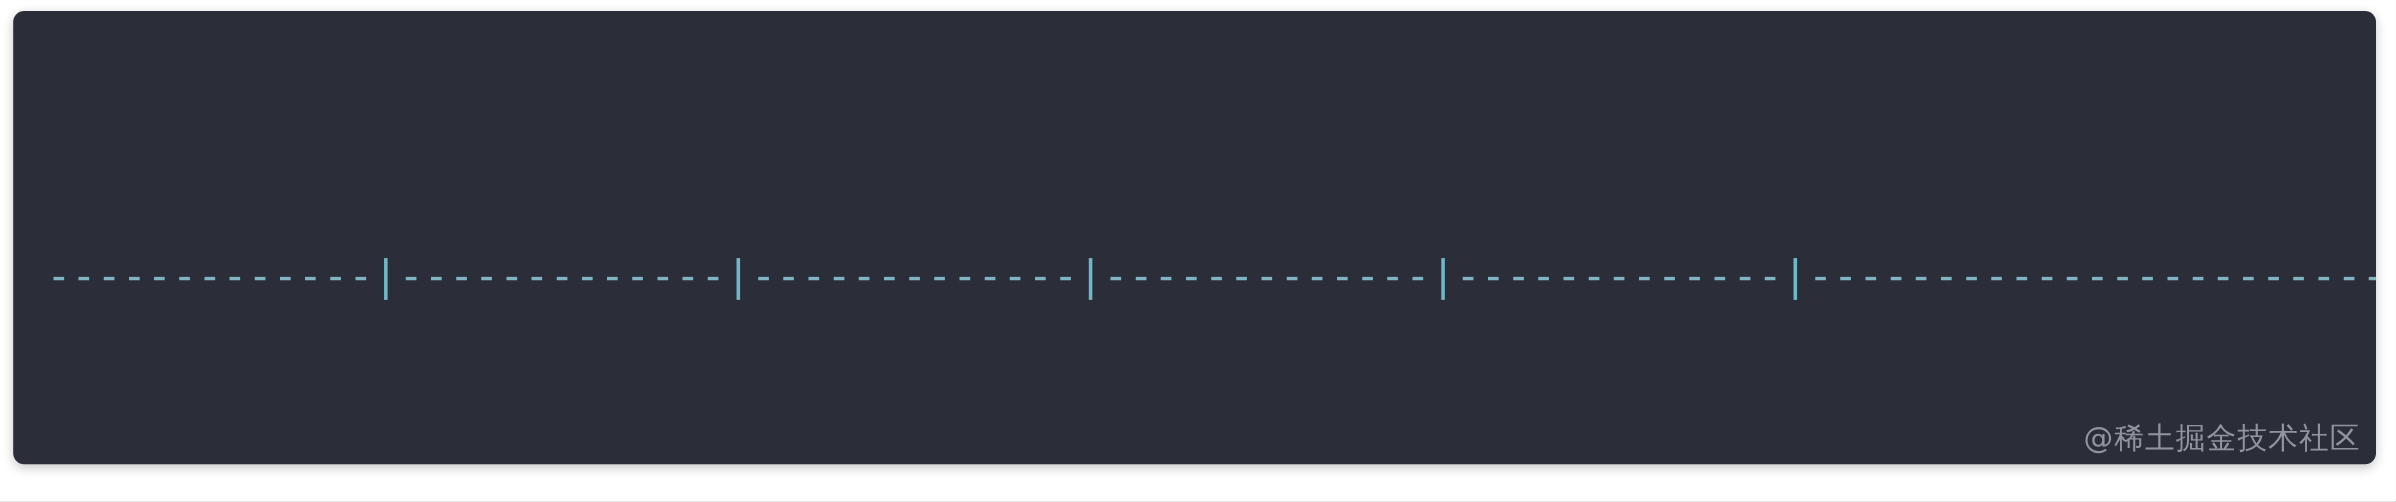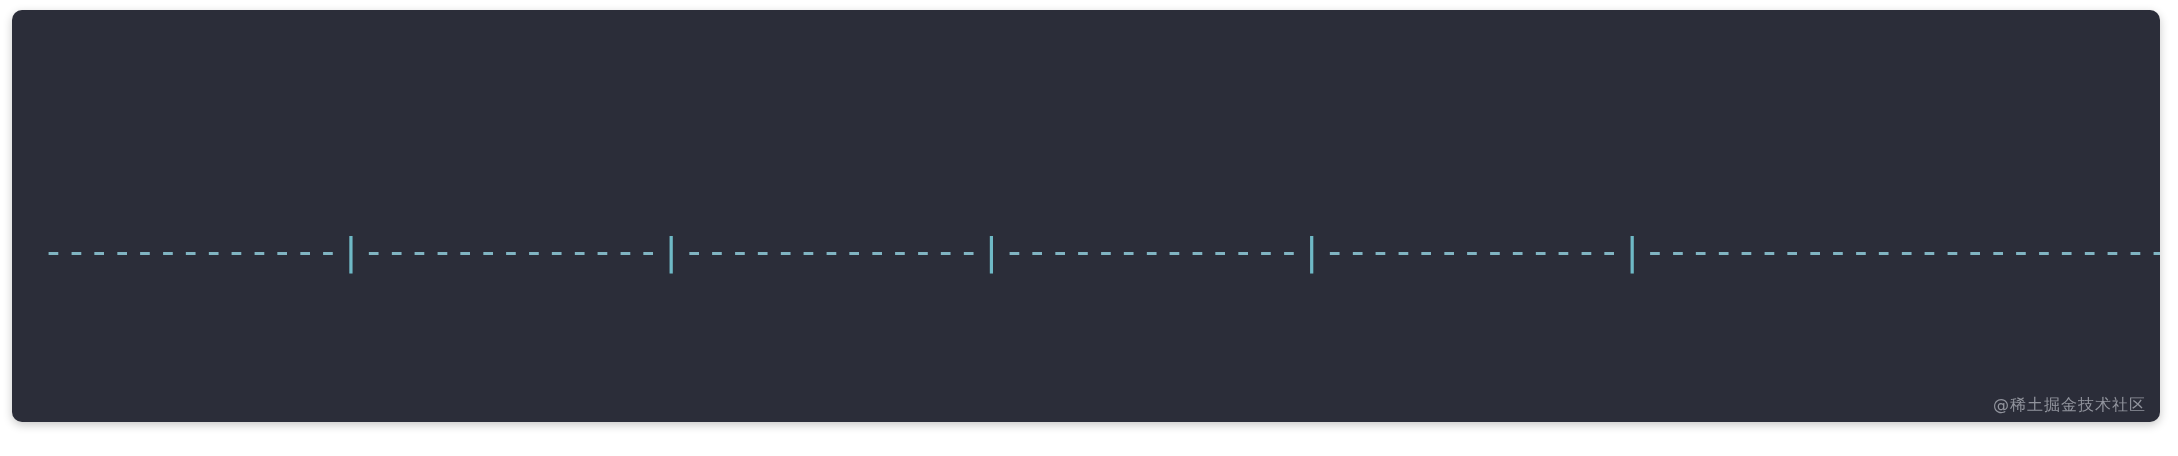--- a/index.html
+++ b/index.html
@@ -60,21 +60,21 @@
 
   
   .sep { position: relative; }
 
   
   #watermark {
     position: absolute;
     right: 14px;
     bottom: 6px;
     font-family: "DejaVu Sans", "Liberation Sans", sans-serif;
-    font-size: 16px;
+    font-size: 27px;
     color: #b9bcc4;
     opacity: 0.72;
     letter-spacing: 1px;
     user-select: none;
   }
 </style>
 </head>
 <body style="background: rgb(255, 255, 255);">
 
 <div id="screen" style="background: rgb(255, 255, 255);">

